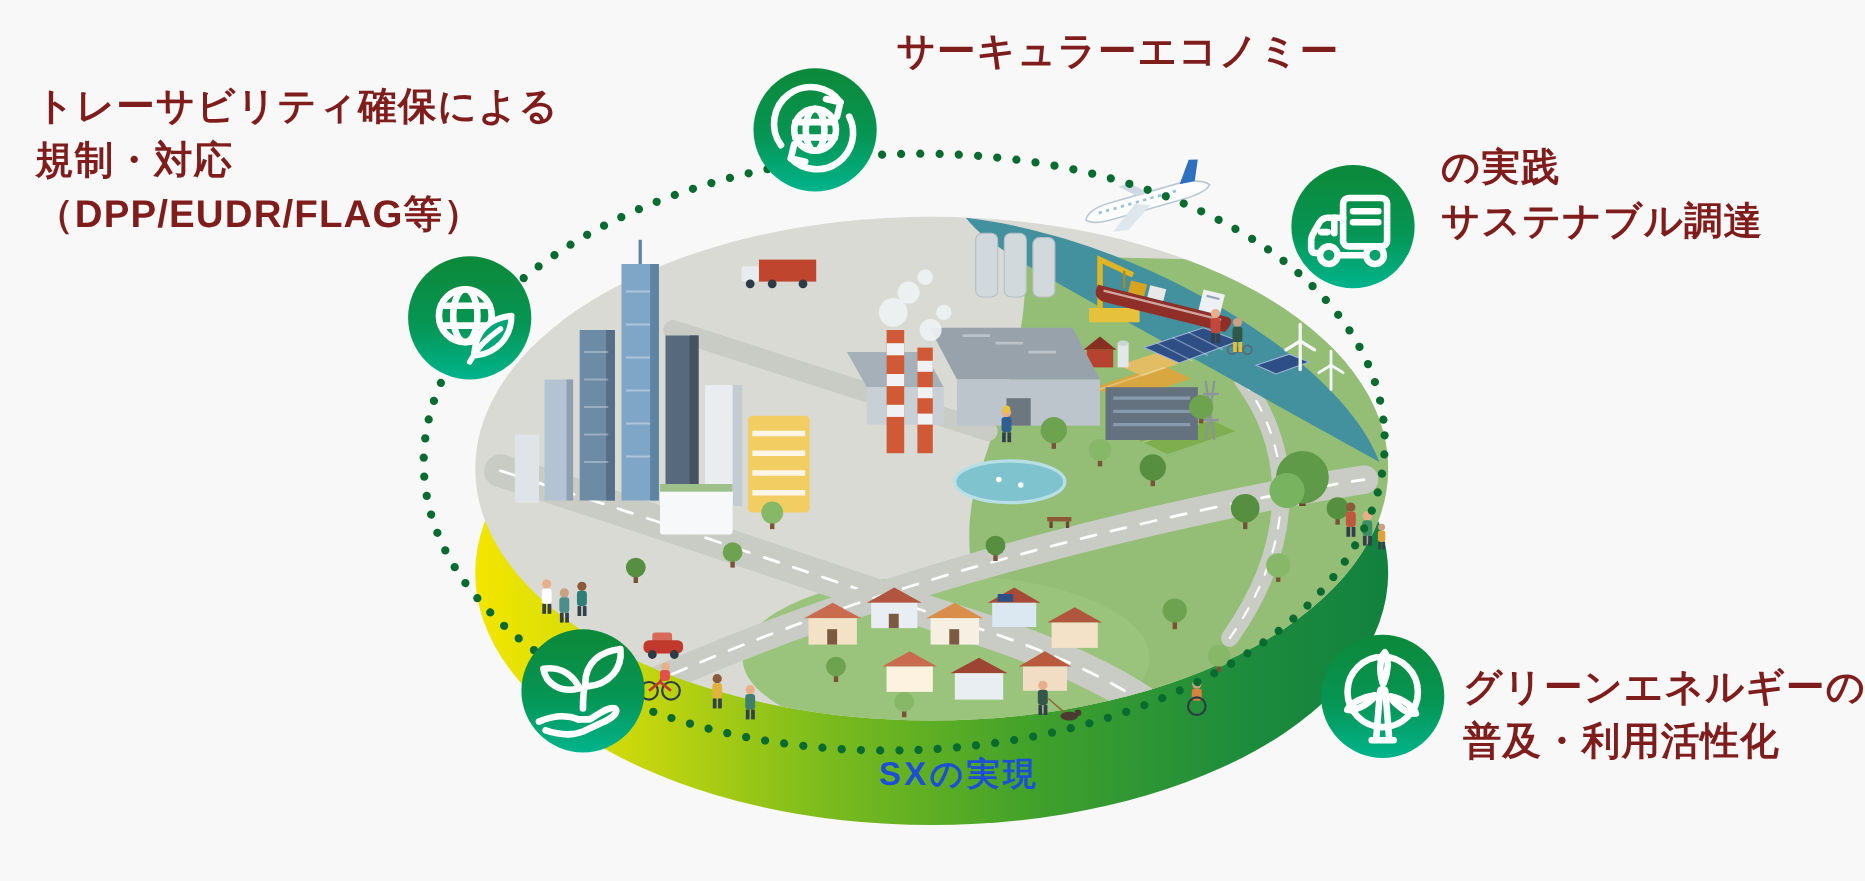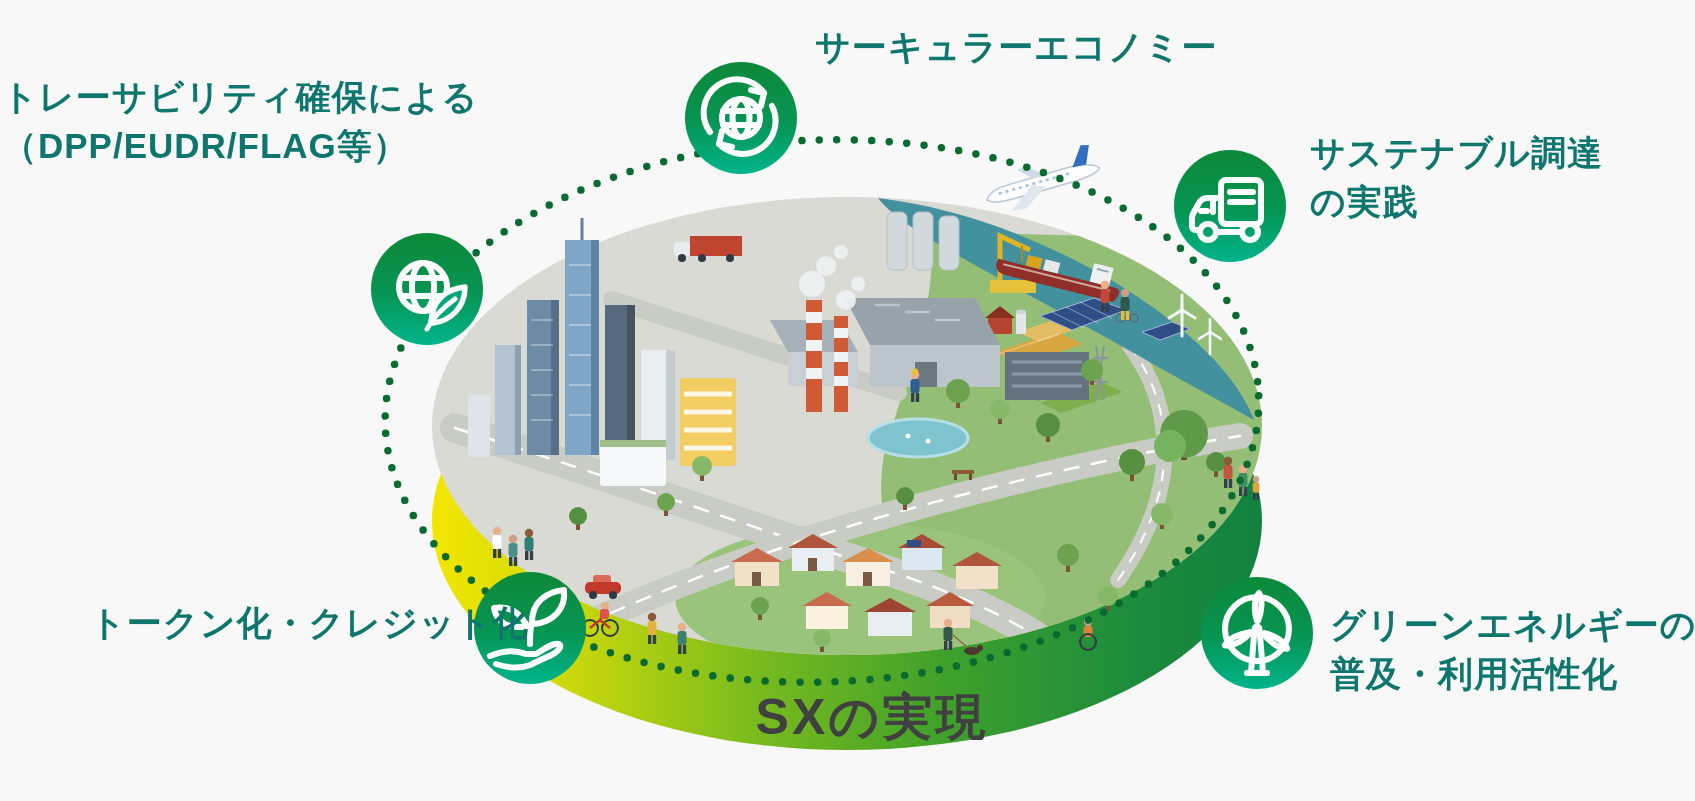--- a/index.html
+++ b/index.html
@@ -9,26 +9,26 @@
     font-family:"Liberation Sans","DejaVu Sans",sans-serif;
   }
   .scene{position:absolute;left:0;top:0;width:1695px;height:801px}
   .badge{
     position:absolute;width:112px;height:112px;border-radius:50%;
     background:linear-gradient(180deg,#0c8a3c 6%,#069554 55%,#00b48c 100%);
   }
   .badge svg{position:absolute;left:0;top:0;width:112px;height:112px}
   .badge svg *{vector-effect:none}
   .label{
-    position:absolute;color:#0f766e;font-weight:800;
+    position:absolute;color:#7f1d1d;font-weight:800;
     font-size:35px;line-height:49px;letter-spacing:1px;white-space:nowrap;
   }
   .label div{white-space:nowrap}
   .sx-label{
-    position:absolute;color:#404040;font-weight:800;font-size:50px;
+    position:absolute;color:#1d4ed8;font-weight:800;font-size:30px;
     letter-spacing:3px;transform:translateX(-50%);white-space:nowrap;
   }
   .ico{stroke:#fff;fill:none;stroke-width:6;stroke-linecap:round;stroke-linejoin:round}
 </style>
 </head>
 <body>
 
 <svg class="scene" viewBox="0 0 1695 801">
   <defs>
     <linearGradient id="rimGrad" x1="0" y1="0" x2="1" y2="0">
@@ -490,36 +490,36 @@
     <g class="ico" stroke-width="4.5">
       <path d="M56,44 C52,32 54,20 58,16 C62,22 61,34 57,44"></path>
       <path d="M56,44 C52,32 54,20 58,16 C62,22 61,34 57,44" transform="rotate(120 56 52)"></path>
       <path d="M56,44 C52,32 54,20 58,16 C62,22 61,34 57,44" transform="rotate(240 56 52)"></path>
       <circle cx="56" cy="52" r="5.5" fill="#fff" stroke="none"></circle>
       <path d="M53,58 L50,96 M59,58 L62,96 M46,96 H66"></path>
     </g>
   </svg>
 </div>
 
-<div class="label" style="left:2px;top:72px">
+<div class="label" style="left:32px;top:72px">
   <div>トレーサビリティ確保による</div>
+  <div>規制・対応</div>
   <div>（DPP/EUDR/FLAG等）</div>
 </div>
 
 <div class="label" style="left:815px;top:22px">
   <div>サーキュラーエコノミー</div>
 </div>
 
 <div class="label" style="left:1310px;top:128px">
+  <div>の実践</div>
   <div>サステナブル調達</div>
-  <div>の実践</div>
 </div>
 
 <div class="label" style="left:90px;top:598px">
-  <div>トークン化・クレジット化</div>
 </div>
 
 <div class="label" style="left:1330px;top:600px">
   <div>グリーンエネルギーの</div>
   <div>普及・利用活性化</div>
 </div>
 
 <div class="sx-label" style="left:872px;top:684px">SXの実現</div>
 
 </body></html>

